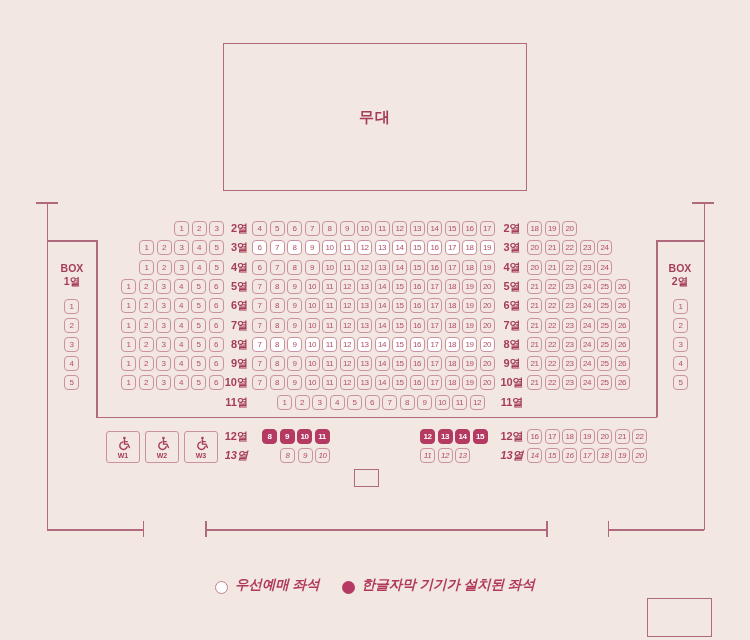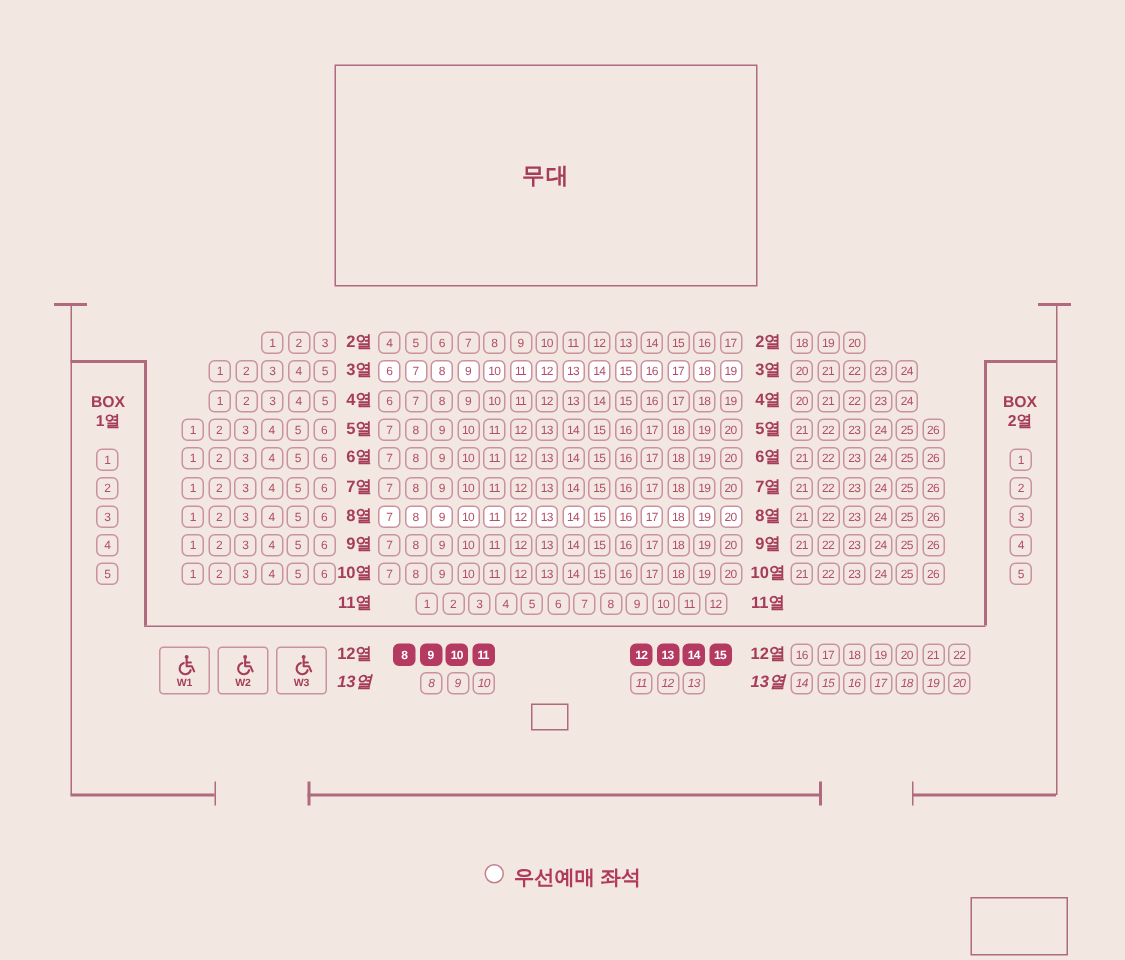--- a/index.html
+++ b/index.html
@@ -17,21 +17,21 @@
   .canvas{
     position:relative;width:750px;height:640px;background:var(--bg);
     font-family:"Liberation Sans","DejaVu Sans",sans-serif;overflow:hidden;
   }
   
   .hline,.vline{position:absolute;background:var(--line);}
   .hline{height:1.5px;}
   .vline{width:1.5px;}
   
   .stage{
-    position:absolute;left:223px;top:43px;width:282px;height:148px;
+    position:absolute;left:223px;top:43px;width:304px;height:148px;
     border:1.5px solid var(--line);box-sizing:border-box;
     display:flex;align-items:center;justify-content:center;
     font-size:15px;font-weight:bold;color:var(--label-color);letter-spacing:1px;
   }
   
   .seat-row{position:absolute;left:0;width:100%;height:15px;}
   .seat-group{position:absolute;top:0;display:flex;gap:2.5px;}
   .seat{
     width:15px;height:15px;box-sizing:border-box;flex:0 0 15px;
     border:1px solid var(--seat-border);border-radius:4px;
@@ -63,21 +63,21 @@
   .wc-label{font-size:7px;font-weight:bold;color:var(--label-color);line-height:7px;margin-top:1px;}
   
   .console-box{position:absolute;left:354px;top:469px;width:25px;height:18px;border:1.5px solid var(--line);box-sizing:border-box;}
   .corner-box{position:absolute;left:647px;top:598px;width:65px;height:39px;border:1.5px solid var(--line);box-sizing:border-box;}
   
   .legend{
     position:absolute;left:0;right:0;top:576px;
     display:flex;justify-content:center;align-items:center;gap:22px;
     font-size:13.5px;font-weight:bold;color:var(--legend-text);
   }
-  .legend-item{display:flex;align-items:flex-start;gap:7px;}
+  .legend-item{display:flex;align-items:flex-end;gap:7px;font-style:italic;}
   .legend-circle{display:inline-block;border-radius:50%;}
   .legend-circle.open{width:11px;height:11px;border:1.5px solid #c4808f;background:#fff;}
   .legend-circle.filled{width:13px;height:13px;background:var(--seat-dark);}
 </style>
 </head>
 <body>
 
 <div class="canvas">
 
   <div class="stage">
@@ -546,15 +546,19 @@
     </div>
 
   <div class="console-box"></div>
   <div class="corner-box"></div>
 
   <div class="legend">
     <div class="legend-item">
       <span class="legend-circle open"></span>
       <span>우선예매 좌석</span>
     </div>
+    <div class="legend-item">
+      <span class="legend-circle filled"></span>
+      <span>한글자막 기기가 설치된 좌석</span>
+    </div>
   </div>
 
 </div>
 
 </body></html>

